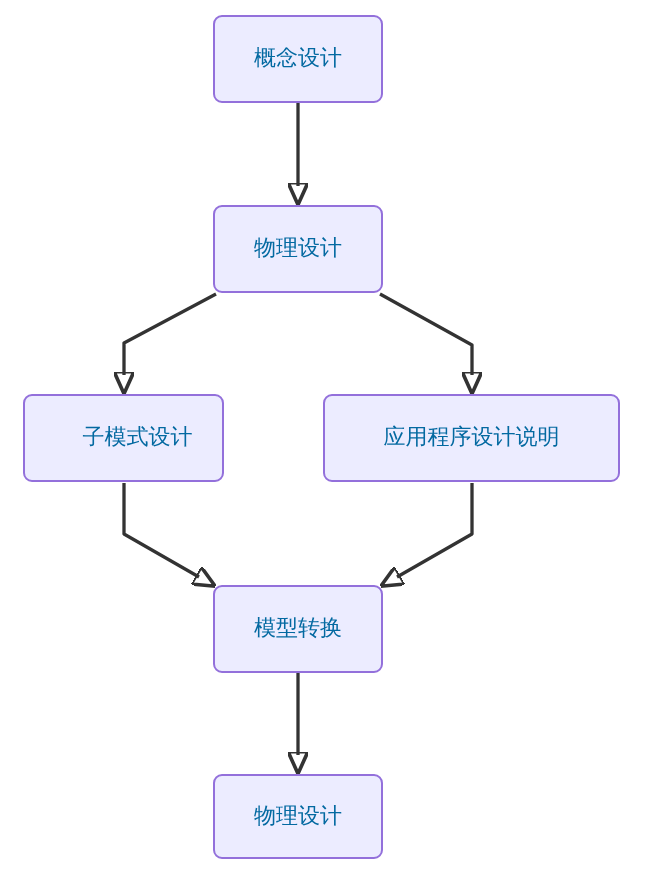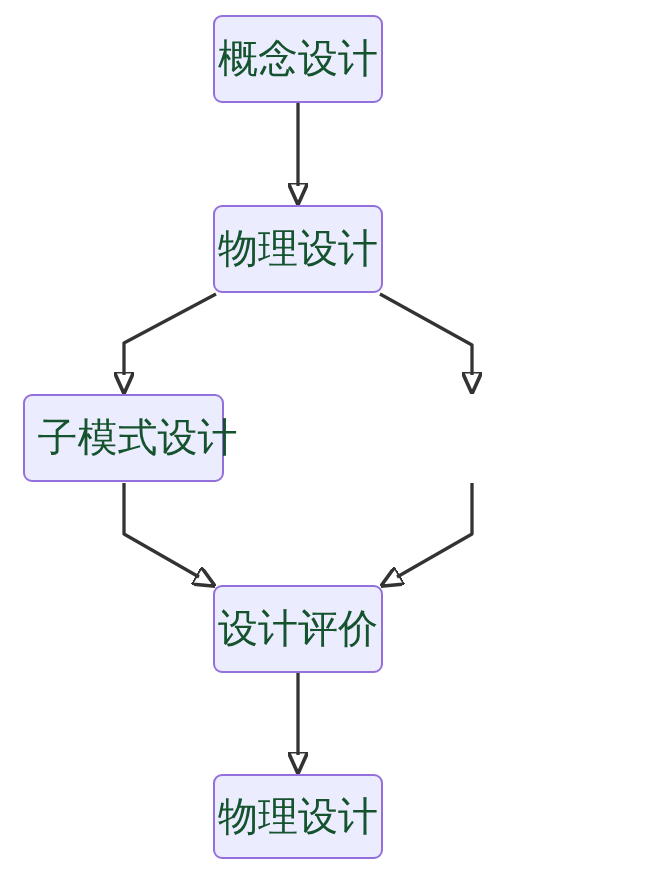--- a/index.html
+++ b/index.html
@@ -30,22 +30,22 @@
   }
   .node {
     position: absolute;
     box-sizing: border-box;
     background: #ECECFF;
     border: 2px solid #9370DB;
     border-radius: 9px;
     display: flex;
     align-items: center;
     justify-content: center;
-    color: #14532d;
-    font-size: 40px;
+    color: #0369a1;
+    font-size: 22px;
     white-space: nowrap;
   }
   .node span {
     display: block;
     line-height: 1;
     padding-bottom: 2px;
   }
 </style>
 </head>
 <body>
@@ -71,22 +71,25 @@
   </div>
 
   <div class="node" style="left:213px; top:205px; width:170px; height:88px;">
     <span>物理设计</span>
   </div>
 
   <div class="node" style="left:23px;  top:394px; width:201px; height:88px;padding-left:28px;">
     <span>子模式设计</span>
   </div>
 
+  <div class="node" style="left:323px; top:394px; width:297px; height:88px;">
+    <span>应用程序设计说明</span>
+  </div>
 
   <div class="node" style="left:213px; top:585px; width:170px; height:88px;">
-    <span>设计评价</span>
+    <span>模型转换</span>
   </div>
 
   <div class="node" style="left:213px; top:774px; width:170px; height:85px;">
     <span>物理设计</span>
   </div>
 
 </div>
 
 </body></html>

